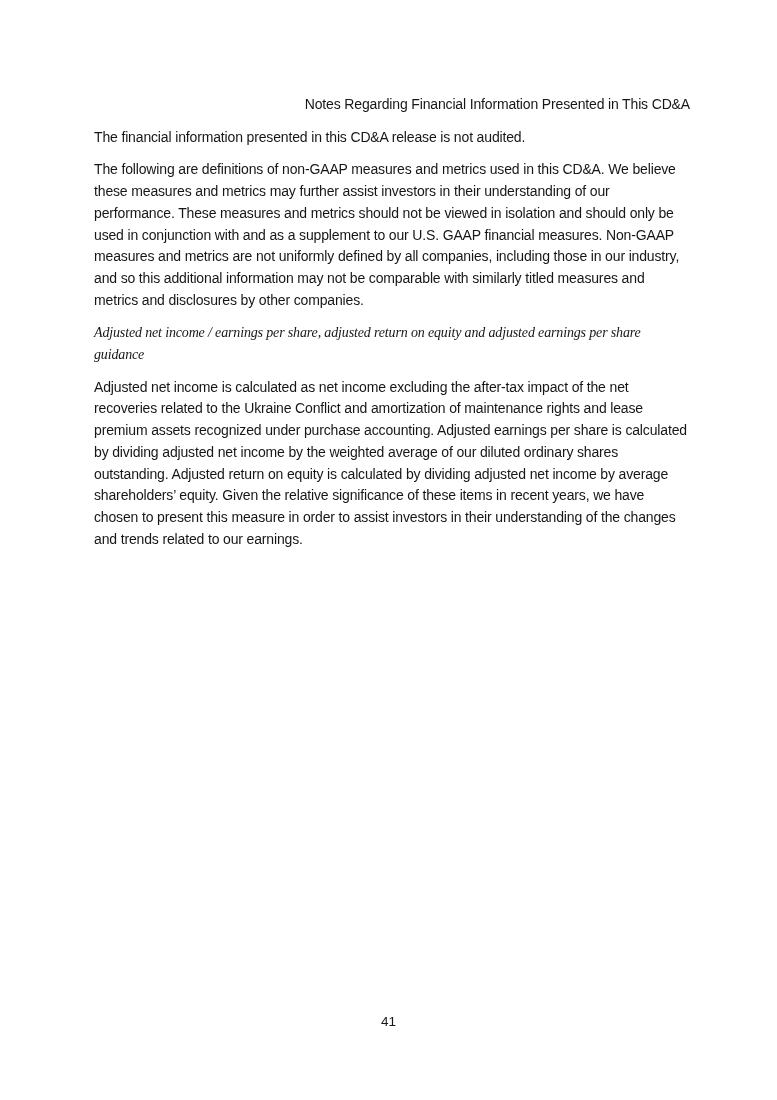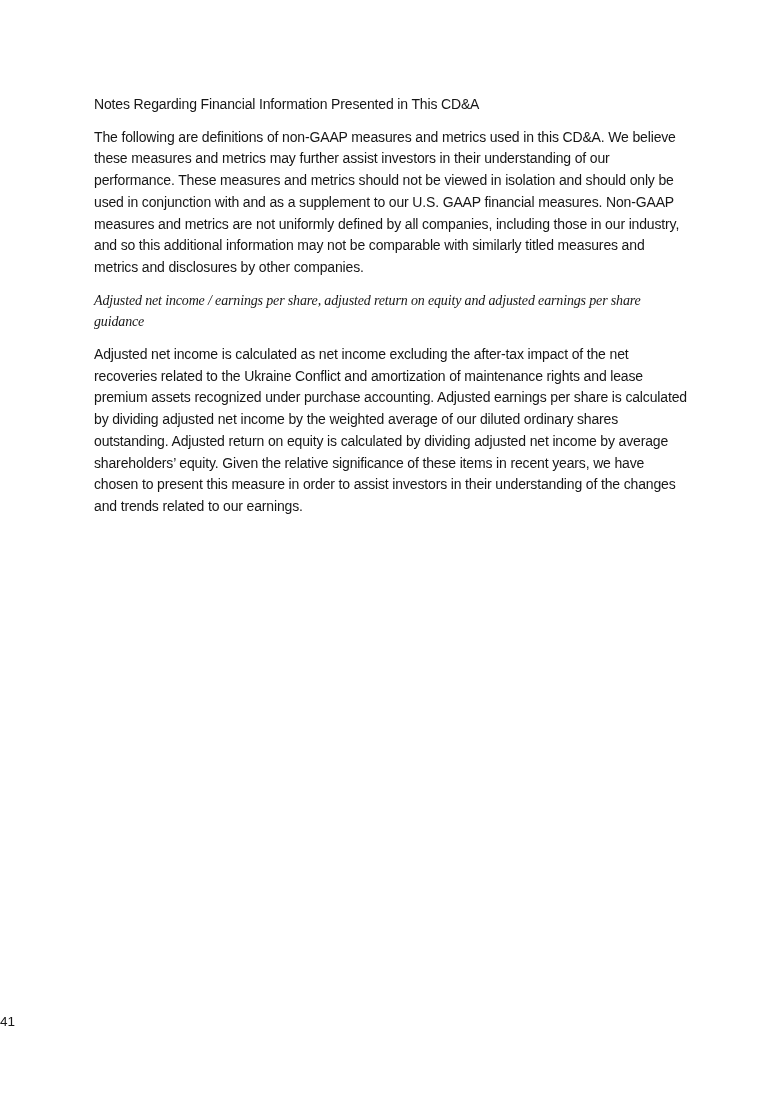--- a/index.html
+++ b/index.html
@@ -26,39 +26,41 @@
   .content h1,
   .content h2 {
     margin: 0 0 11px 0;
     font-size: 14px;
     line-height: 21.7px;
     letter-spacing: -0.15px;
     font-weight: normal;
   }
   .doc-heading {
     font-weight: bold;
+    text-align: right;
   }
   .doc-subheading-italic {
     font-style: italic;
     font-family: Liberation Serif, serif;
   }
   .page-footer {
     position: absolute;
     left: 0;
     top: 1014px;
     width: 777px;
-    text-align: left;
+    text-align: center;
     font-size: 13.5px;
     color: #161616;
   }
 </style>
 </head>
 <body>
 
 <div class="page">
   <div class="content">
     <h1 class="doc-heading">Notes Regarding Financial Information Presented in This CD&amp;A</h1>
+    <p>The financial information presented in this CD&amp;A release is not audited.</p>
     <p>The following are definitions of non-GAAP measures and metrics used in this CD&amp;A. We believe these measures and metrics may further assist investors in their understanding of our performance. These measures and metrics should not be viewed in isolation and should only be used in conjunction with and as a supplement to our U.S. GAAP financial measures. Non-GAAP measures and metrics are not uniformly defined by all companies, including those in our industry, and so this additional information may not be comparable with similarly titled measures and metrics and disclosures by other companies.</p>
     <h2 class="doc-subheading-italic">Adjusted net income / earnings per share, adjusted return on equity and adjusted earnings per share guidance</h2>
     <p>Adjusted net income is calculated as net income excluding the after-tax impact of the net recoveries related to the Ukraine Conflict and amortization of maintenance rights and lease premium assets recognized under purchase accounting. Adjusted earnings per share is calculated by dividing adjusted net income by the weighted average of our diluted ordinary shares outstanding. Adjusted return on equity is calculated by dividing adjusted net income by average shareholders’ equity. Given the relative significance of these items in recent years, we have chosen to present this measure in order to assist investors in their understanding of the changes and trends related to our earnings.</p>
   </div>
   <div class="page-footer">41</div>
 </div>
 
 </body></html>

